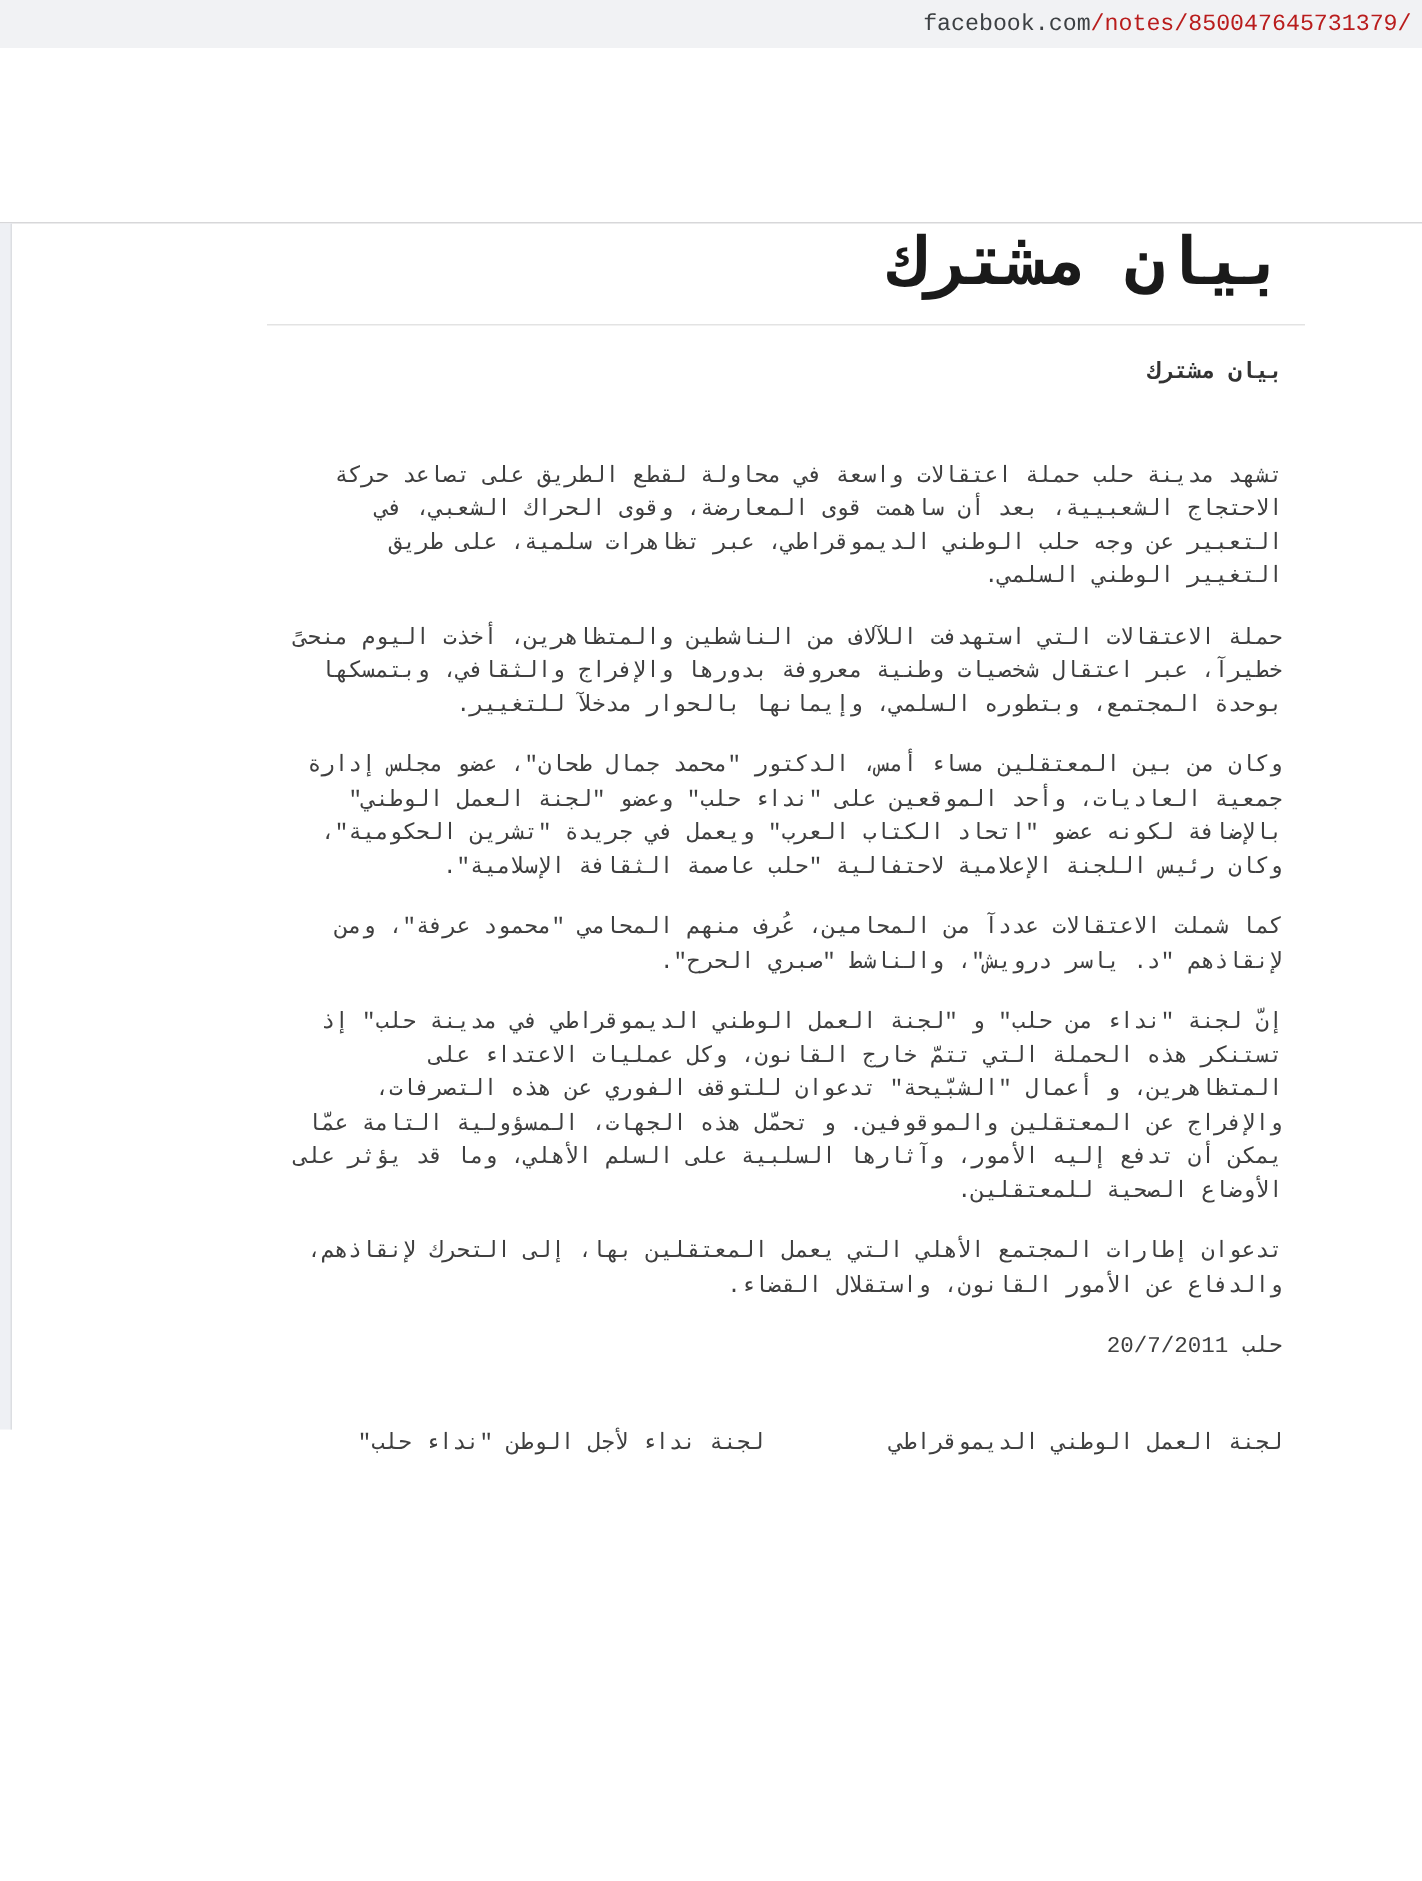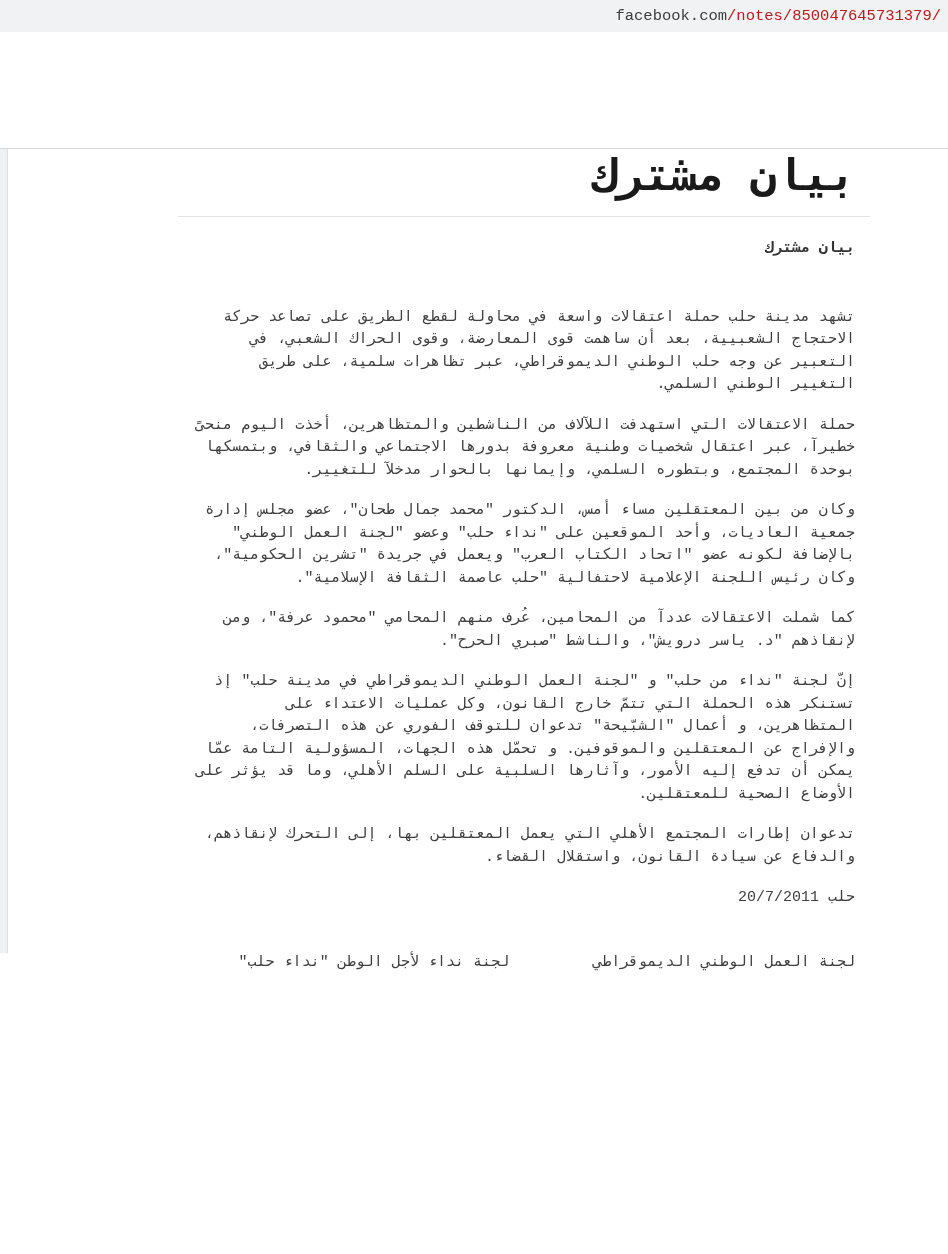--- a/index.html
+++ b/index.html
@@ -98,25 +98,25 @@
   <div class="scroll-strip"></div>
 
   <div class="content">
     <h1 class="note-title">بيان مشترك</h1>
     <hr class="title-divider">
 
     <div class="note-body">
       <div class="note-subtitle">بيان مشترك</div>
 
       <p class="first">تشهد مدينة حلب حملة اعتقالات واسعة في محاولة لقطع الطريق على تصاعد حركة الاحتجاج الشعبيية، بعد أن ساهمت قوى المعارضة، وقوى الحراك الشعبي، في التعبير عن وجه حلب الوطني الديموقراطي، عبر تظاهرات سلمية، على طريق التغيير الوطني السلمي.</p>
-      <p>حملة الاعتقالات التي استهدفت اللآلاف من الناشطين والمتظاهرين، أخذت اليوم منحىً خطيرآ، عبر اعتقال شخصيات وطنية معروفة بدورها الاجتماعي والثقافي، وبتمسكها بوحدة المجتمع، وبتطوره السلمي، وإيمانها بالحوار مدخلآ للتغيير.</p>
+      <p>حملة الاعتقالات التي استهدفت اللآلاف من الناشطين والمتظاهرين، أخذت اليوم منحىً خطيرآ، عبر اعتقال شخصيات وطنية معروفة بدورها والإفراج والثقافي، وبتمسكها بوحدة المجتمع، وبتطوره السلمي، وإيمانها بالحوار مدخلآ للتغيير.</p>
       <p>وكان من بين المعتقلين مساء أمس، الدكتور "محمد جمال طحان"، عضو مجلس إدارة جمعية العاديات، وأحد الموقعين على "نداء حلب" وعضو "لجنة العمل الوطني" بالإضافة لكونه عضو "اتحاد الكتاب العرب" ويعمل في جريدة "تشرين الحكومية"، وكان رئيس اللجنة الإعلامية لاحتفالية "حلب عاصمة الثقافة الإسلامية".</p>
       <p>كما شملت الاعتقالات عددآ من المحامين، عُرف منهم المحامي "محمود عرفة"، ومن لإنقاذهم "د. ياسر درويش"، والناشط "صبري الحرح".</p>
       <p>إنّ لجنة "نداء من حلب" و "لجنة العمل الوطني الديموقراطي في مدينة حلب" إذ تستنكر هذه الحملة التي تتمّ خارج القانون، وكل عمليات الاعتداء على المتظاهرين، و أعمال "الشبّيحة" تدعوان للتوقف الفوري عن هذه التصرفات، والإفراج عن المعتقلين والموقوفين. و تحمّل هذه الجهات، المسؤولية التامة عمّا يمكن أن تدفع إليه الأمور، وآثارها السلبية على السلم الأهلي، وما قد يؤثر على الأوضاع الصحية للمعتقلين.</p>
-      <p>تدعوان إطارات المجتمع الأهلي التي يعمل المعتقلين بها، إلى التحرك لإنقاذهم، والدفاع عن سيادة القانون، واستقلال القضاء.</p>
+      <p>تدعوان إطارات المجتمع الأهلي التي يعمل المعتقلين بها، إلى التحرك لإنقاذهم، والدفاع عن الأمور القانون، واستقلال القضاء.</p>
 
       <p class="dateline">حلب 20/7/2011</p>
 
       <div class="signature-row">
         <span>لجنة العمل الوطني الديموقراطي</span>
         <span>لجنة نداء لأجل الوطن "نداء حلب"</span>
       </div>
     </div>
   </div>
 </div>

